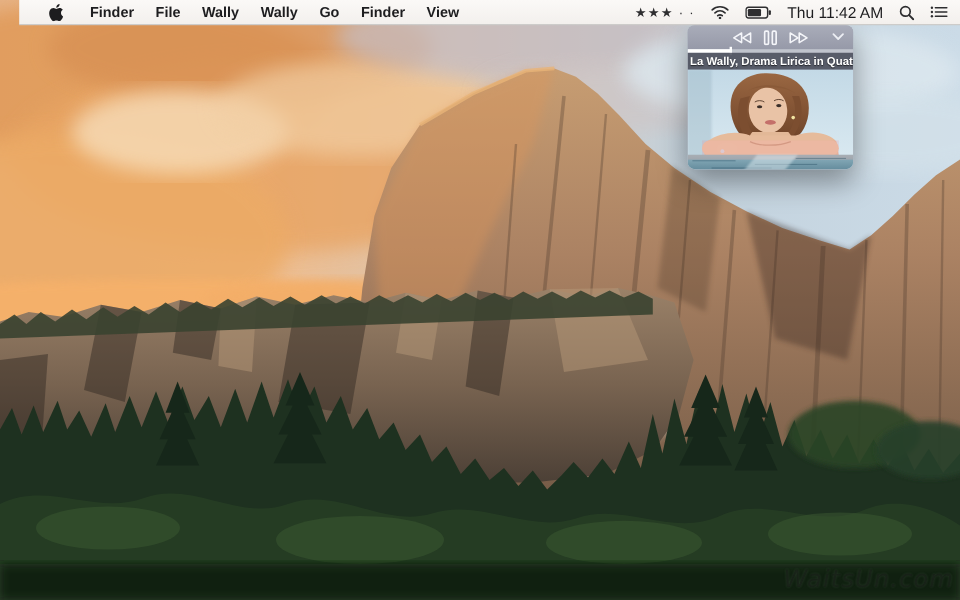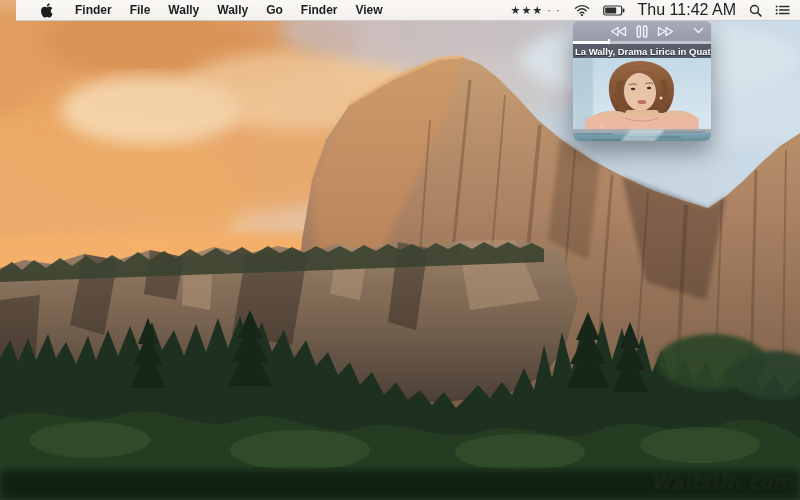--- a/index.html
+++ b/index.html
@@ -12,21 +12,21 @@
   .menubar{position:absolute;top:0;left:0;right:0;height:20px;z-index:30;
     background:linear-gradient(#fbf9f7,#f3f0ed);
     border-bottom:1px solid rgba(0,0,0,0.18);
     display:flex;align-items:center;font-size:12px;color:#1d1d1f;margin-left:16px;}
   .menubar-left{display:flex;align-items:center;gap:0;padding-left:10px;}
   .apple{width:22px;display:flex;justify-content:center;align-items:center;}
   .menu-item{padding:0 9px;line-height:20px;cursor:default;font-weight:bold;}
   .menu-item.app{font-weight:bold;}
   .menubar-right{margin-left:auto;display:flex;align-items:center;gap:13px;padding-right:10px;}
   .rating{font-size:11px;letter-spacing:1px;color:#2e2e30;white-space:nowrap;}
-  .clock{font-size:16px;color:#1d1d1f;white-space:nowrap;}
+  .clock{font-size:13px;color:#1d1d1f;white-space:nowrap;}
   .statusicon{display:flex;align-items:center;}
 
   
   .widget{position:absolute;left:573px;top:21px;width:138px;height:120px;z-index:20;
     border-radius:6px;box-shadow:0 10px 24px rgba(0,0,0,0.38);overflow:visible;}
   .widget-arrow{position:absolute;top:-7px;left:32px;width:0;height:0;
     border-left:8px solid transparent;border-right:8px solid transparent;
     border-bottom:7px solid #a6a9b6;}
   .widget-body{position:absolute;inset:0;border-radius:6px;overflow:hidden;
     background:#9aa0ae;}

